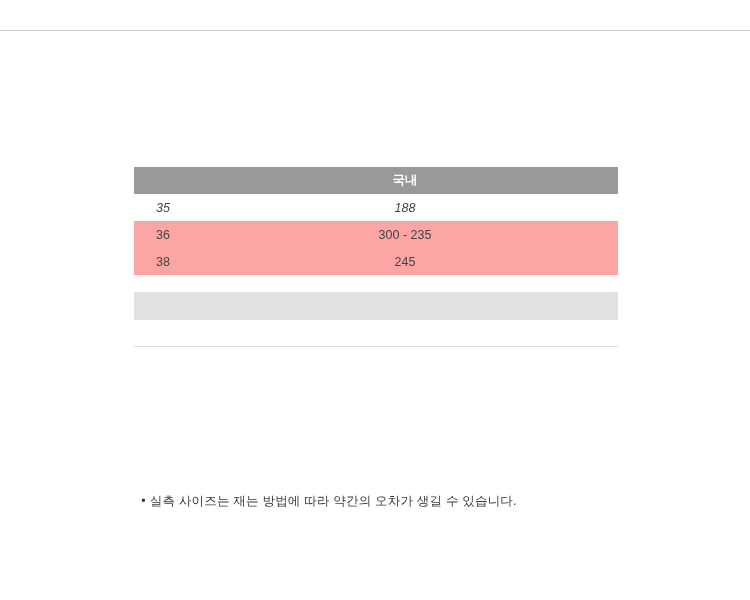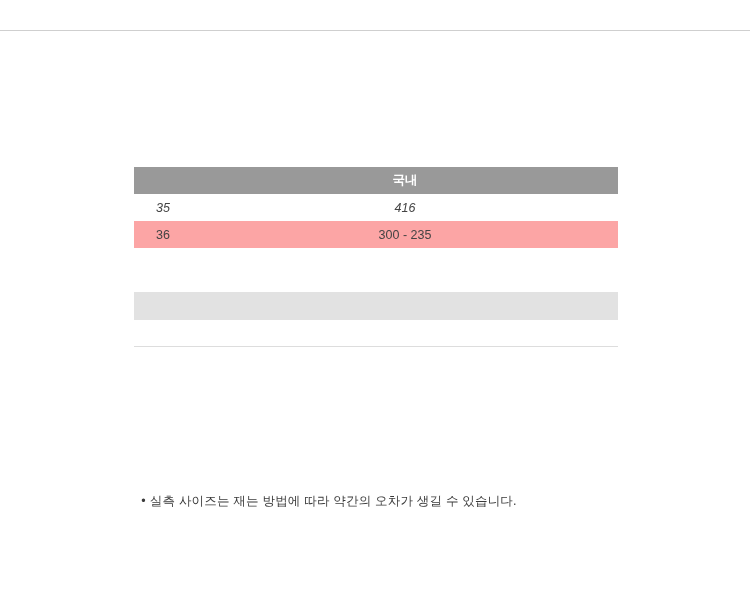--- a/index.html
+++ b/index.html
@@ -102,25 +102,29 @@
 <table class="size-table">
   <thead>
     <tr>
       <th class="blank-head col-left"></th>
       <th>국내</th>
     </tr>
   </thead>
   <tbody>
     <tr class="odd">
       <td class="col-left">35</td>
-      <td>416</td>
+      <td>188</td>
     </tr>
     <tr class="even">
       <td class="col-left">36</td>
       <td>300 - 235</td>
+    </tr>
+    <tr class="even">
+      <td class="col-left">38</td>
+      <td>245</td>
     </tr>
   </tbody>
 </table>
 
 <div class="spacer-bar"></div>
 
 <div class="divider-rule"></div>
 
 <div class="note">
   <span class="bullet">•</span><span>실측 사이즈는 재는 방법에 따라 약간의 오차가 생길 수 있습니다.</span>

